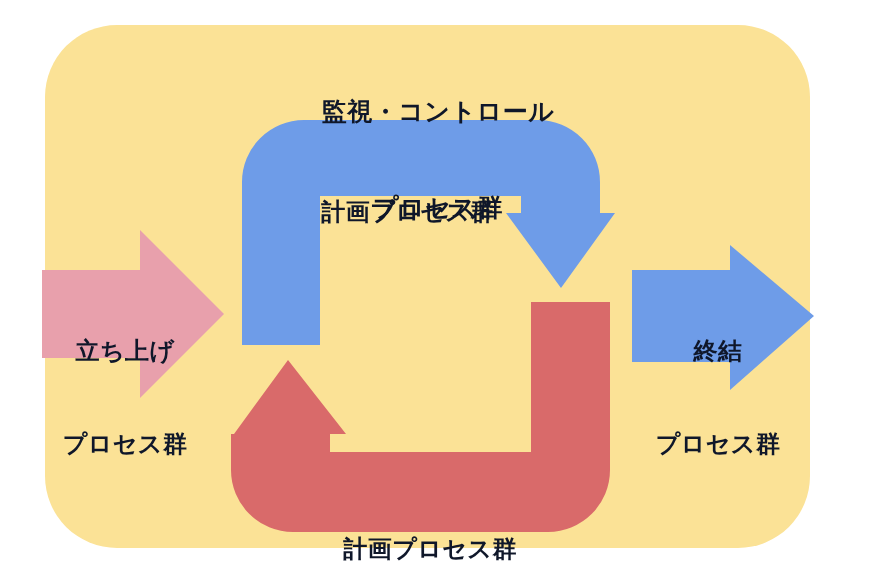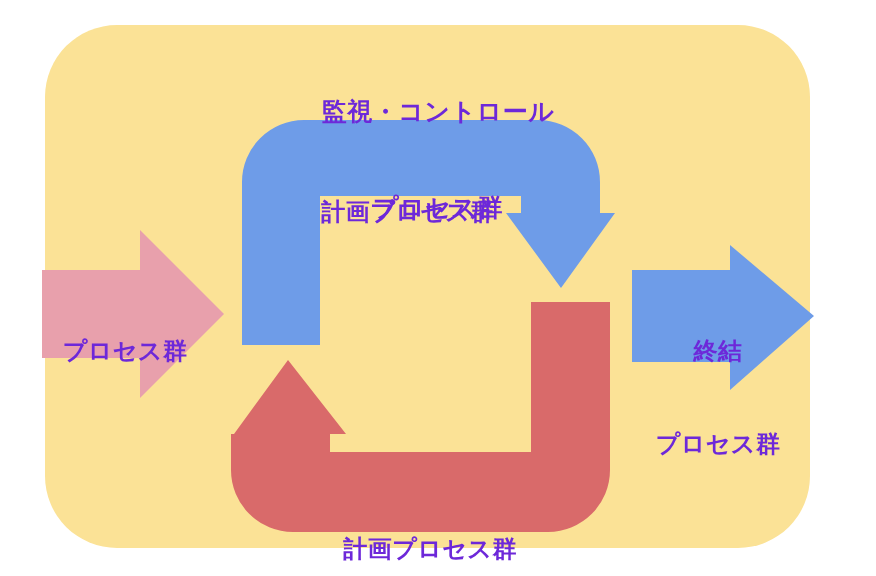--- a/index.html
+++ b/index.html
@@ -20,21 +20,21 @@
     background: #ffffff;
   }
   #diagram-svg {
     position: absolute;
     left: 0;
     top: 0;
     display: block;
   }
   .dgm-label {
     position: absolute;
-    color: #6d28d9;
+    color: #0f172a;
     font-weight: bold;
     line-height: 1.28;
     text-align: center;
     white-space: pre;
     letter-spacing: 0.5px;
     -webkit-font-smoothing: antialiased;
   }
   #label-monitoring {
     left: 0;
     top: 32px;
@@ -129,20 +129,21 @@
   <div class="dgm-label" id="label-monitoring">
     <div>監視・コントロール</div>
     <div>プロセス群</div>
   </div>
 
   <div class="dgm-label" id="label-planning">
     <div>計画プロセス群</div>
   </div>
 
   <div class="dgm-label" id="label-initiating">
+    <div>立ち上げ</div>
     <div>プロセス群</div>
   </div>
 
   <div class="dgm-label" id="label-closing">
     <div>終結</div>
     <div>プロセス群</div>
   </div>
 
   <div class="dgm-label" id="label-executing">
     <div>計画プロセス群</div>

